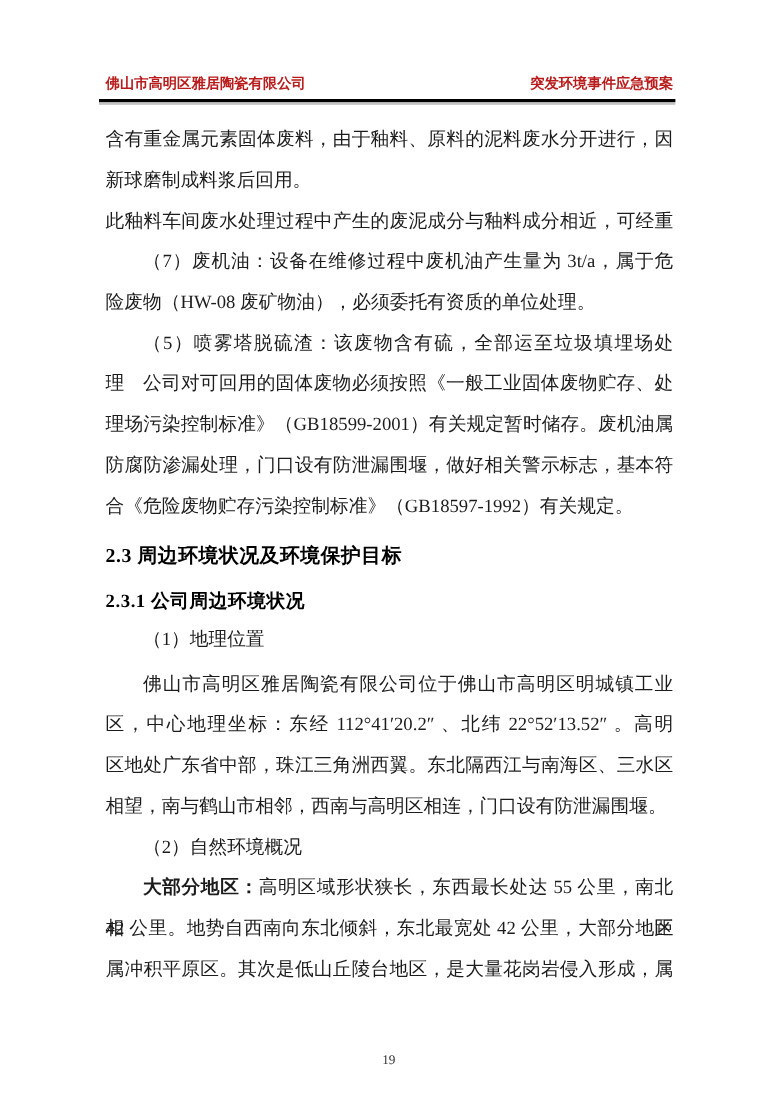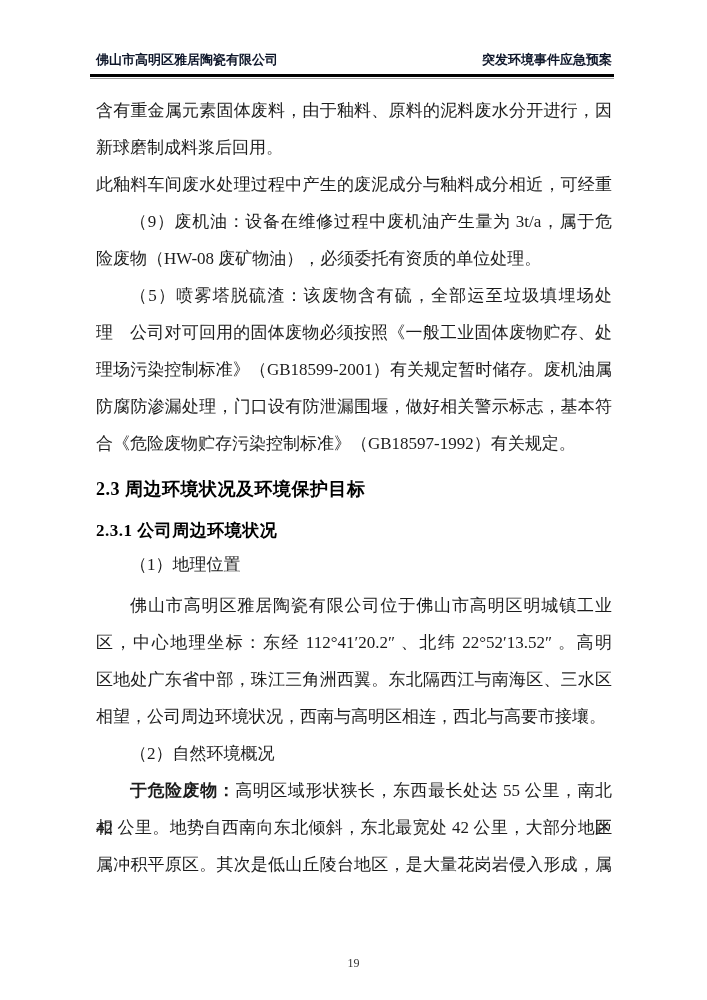--- a/index.html
+++ b/index.html
@@ -8,22 +8,22 @@
     width: 707px; height: 1000px;
     font-family: "Liberation Serif", "DejaVu Serif", serif;
     color: #1c1c1c;
     overflow: hidden;
   }
   .page { position: relative; width: 707px; height: 1000px; background: #fff; }
   .content { width: 516px; margin-left: 96px; }
 
   .header {
     display: flex; justify-content: space-between; align-items: flex-end;
-    padding-top: 51px;
-    font-size: 13px; font-weight: bold; color: #0f172a;
+    padding-top: 67px;
+    font-size: 13px; font-weight: bold; color: #b91c1c;
   }
   .rule-thick { margin-top: 5px; margin-left: -6px; margin-right: -2px; height: 3px; background: #000; }
   .rule-thin  { margin-top: 1px; margin-left: -6px; margin-right: -2px; height: 1px; background: #9a9a9a; }
 
   .bodytext { margin-top: 13px; }
   .ln {
     height: 37px; line-height: 37px;
     font-size: 17px;
     white-space: nowrap;
     overflow: visible;
@@ -56,21 +56,21 @@
 
     <div class="bodytext">
 
       <section>
         <div class="ln just">含有重金属元素固体废料，由于釉料、原料的泥料废水分开进行，因</div>
         <div class="ln">新球磨制成料浆后回用。</div>
         <div class="ln just">此釉料车间废水处理过程中产生的废泥成分与釉料成分相近，可经重</div>
       </section>
 
       <section>
-        <div class="ln just ind">（9）废机油：设备在维修过程中废机油产生量为 3t/a，属于危</div>
+        <div class="ln just ind">（7）废机油：设备在维修过程中废机油产生量为 3t/a，属于危</div>
         <div class="ln">险废物（HW-08 废矿物油），必须委托有资质的单位处理。</div>
       </section>
 
       <section>
         <div class="ln just ind">（5）喷雾塔脱硫渣：该废物含有硫，全部运至垃圾填埋场处理。</div>
       </section>
 
       <section>
         <div class="ln just ind">公司对可回用的固体废物必须按照《一般工业固体废物贮存、处</div>
         <div class="ln just">理场污染控制标准》（GB18599-2001）有关规定暂时储存。废机油属</div>
@@ -80,27 +80,27 @@
 
       <h2 class="h1">2.3 周边环境状况及环境保护目标</h2>
       <h3 class="h2">2.3.1 公司周边环境状况</h3>
 
       <div class="ln ind">（1）地理位置</div>
 
       <section class="mt4">
         <div class="ln just ind">佛山市高明区雅居陶瓷有限公司位于佛山市高明区明城镇工业</div>
         <div class="ln just">区，中心地理坐标：东经 112°41′20.2″ 、北纬 22°52′13.52″ 。高明</div>
         <div class="ln just">区地处广东省中部，珠江三角洲西翼。东北隔西江与南海区、三水区</div>
-        <div class="ln">相望，公司周边环境状况，西南与高明区相连，西北与高要市接壤。</div>
+        <div class="ln">相望，南与鹤山市相邻，西南与高明区相连，门口设有防泄漏围堰。</div>
       </section>
 
       <div class="ln ind">（2）自然环境概况</div>
 
       <section>
-        <div class="ln just ind"><span class="b">于危险废物：</span><span>高明区域形状狭长，东西最长处达 55 公里，南北相距</span></div>
+        <div class="ln just ind"><span class="b">大部分地区：</span><span>高明区域形状狭长，东西最长处达 55 公里，南北相距</span></div>
         <div class="ln just">42 公里。地势自西南向东北倾斜，东北最宽处 42 公里，大部分地区</div>
         <div class="ln just">属冲积平原区。其次是低山丘陵台地区，是大量花岗岩侵入形成，属</div>
       </section>
 
     </div>
   </div>
 
   <div class="footer">
     <span>19</span>
   </div>

